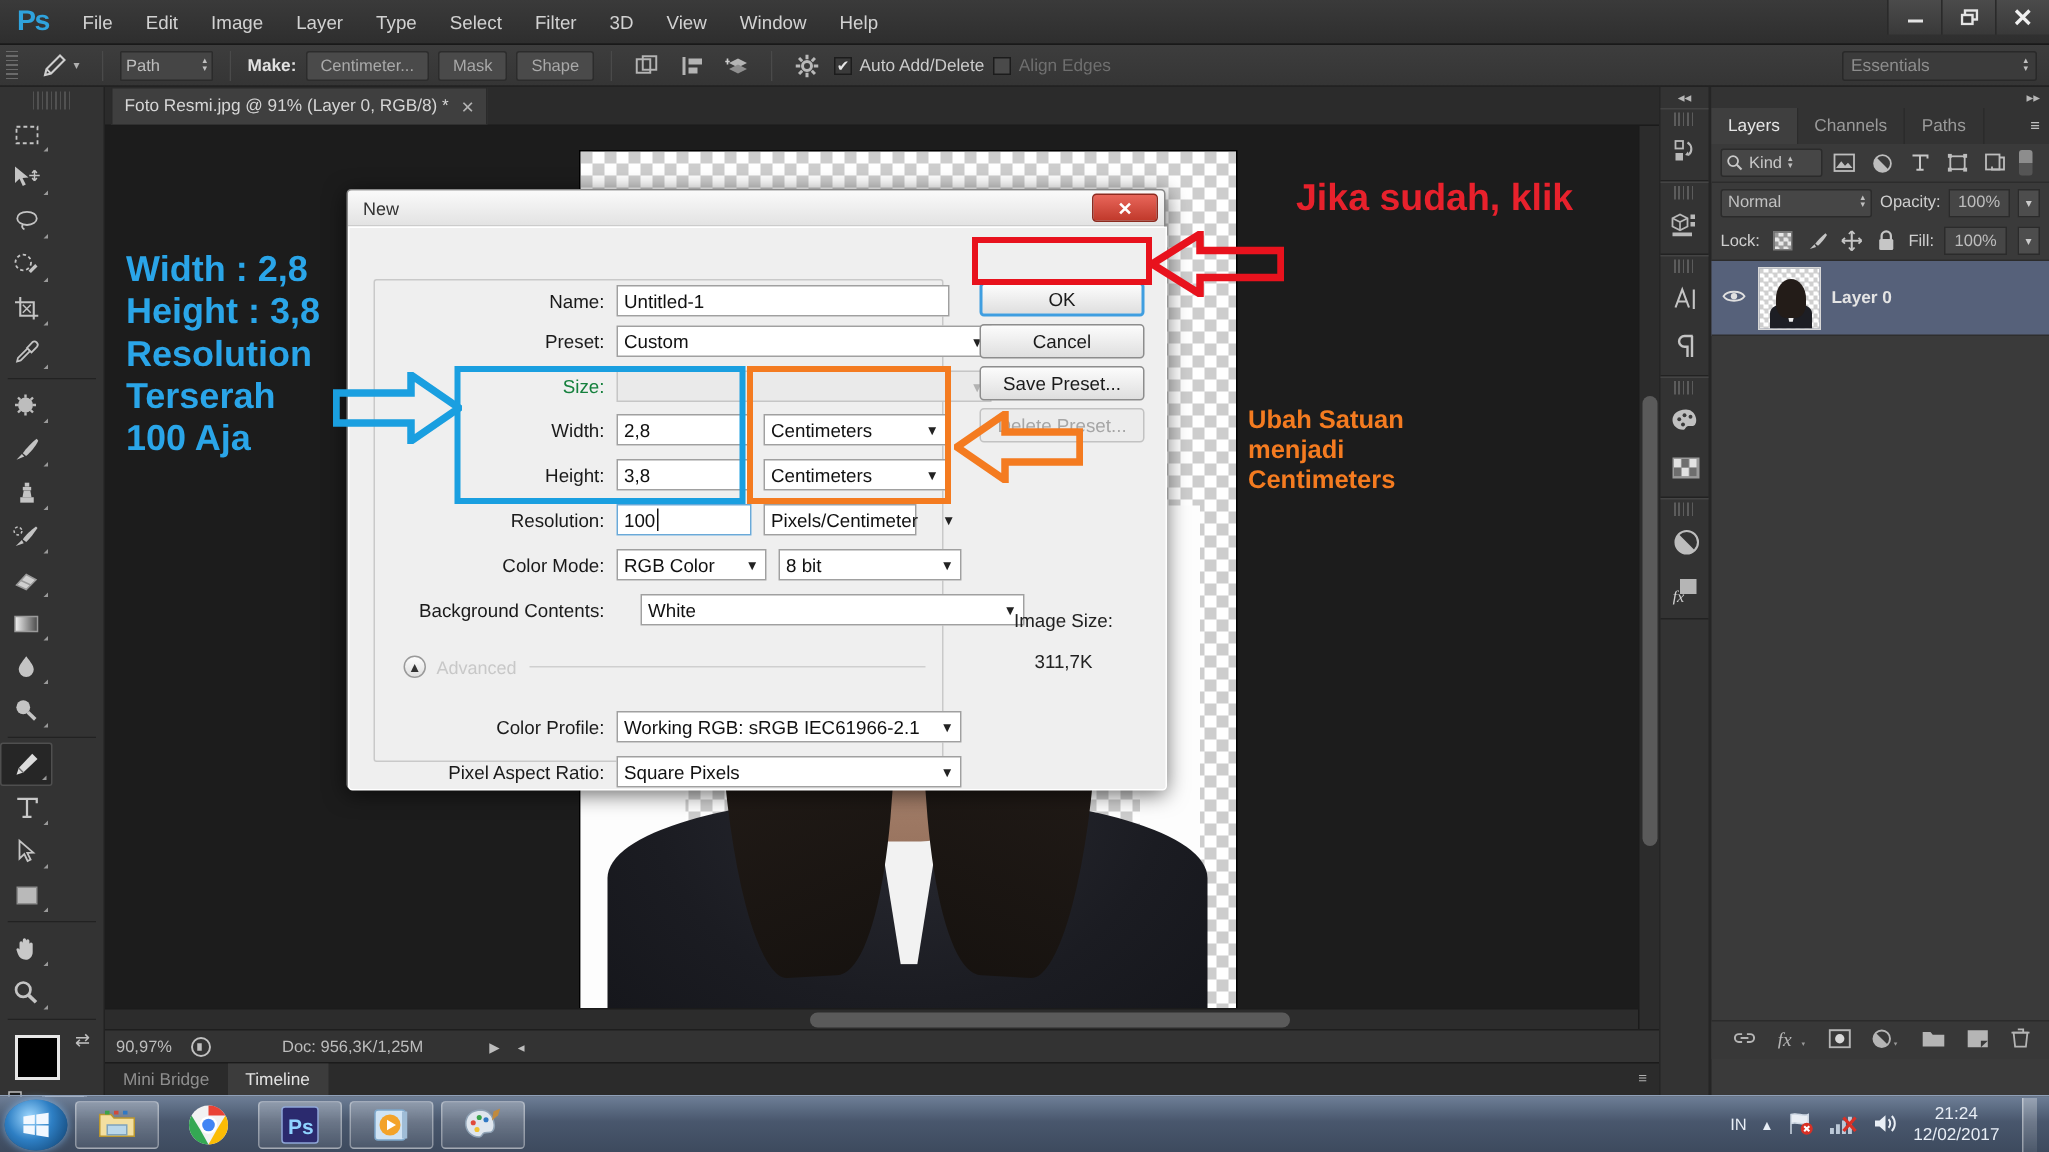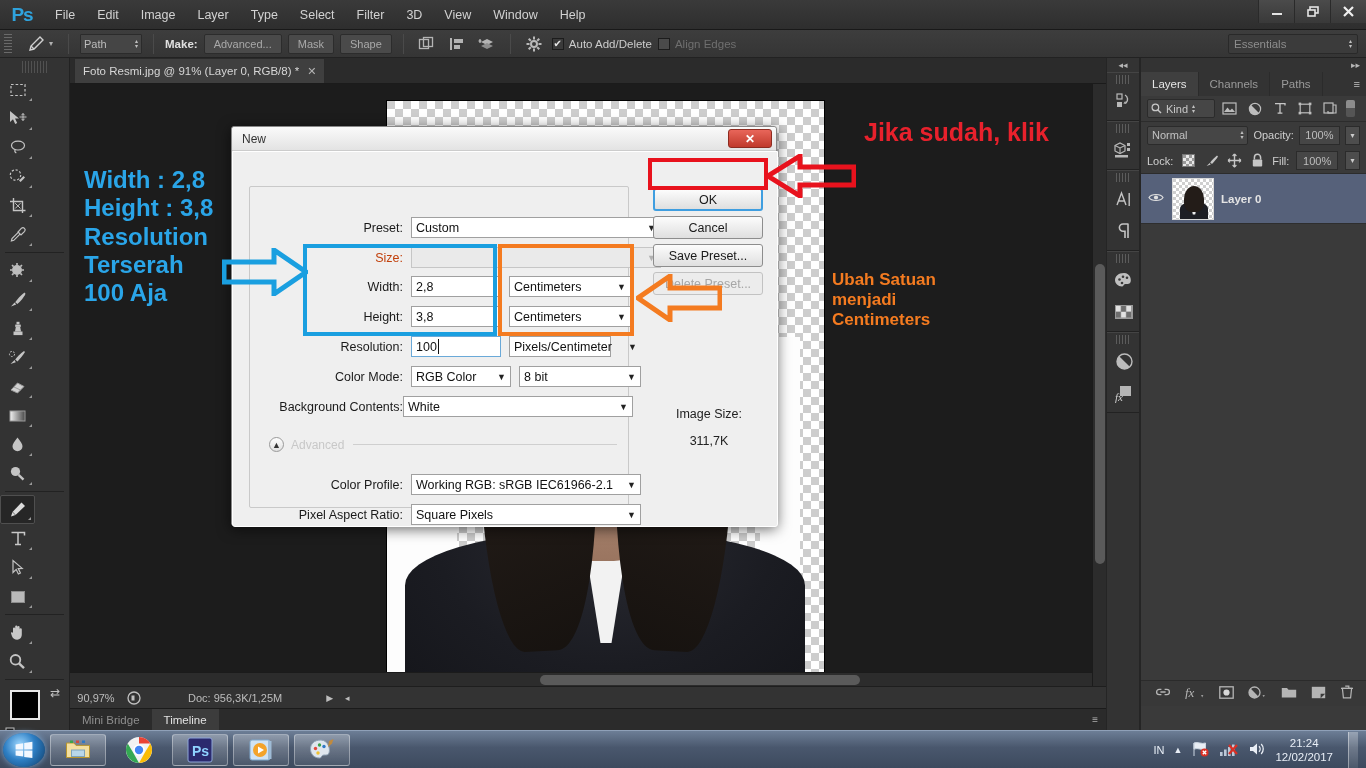--- a/index.html
+++ b/index.html
@@ -278,21 +278,21 @@
   }
   .dlg-close{
     position:absolute; right:4px; top:2px; width:44px; height:19px; border-radius:3px;
     background:linear-gradient(#e8665a,#c0392b); border:1px solid #8d2b20;
     display:flex; align-items:center; justify-content:center; color:#fff; font-size:12px; font-weight:bold;
   }
   .dlg-body{ position:absolute; left:0; top:24px; width:546px; height:376px; background:#efefef;
              border:1px solid #fff; border-radius:0 0 3px 3px; }
   .row{ position:absolute; display:flex; align-items:center; }
   .rlabel{ text-align:right; color:#1a1a1a; font-size:12.5px; }
-  .rlabel.dim{ color:#c2410c; }
+  .rlabel.dim{ color:#15803d; }
   .tfield{
     background:#fff; border:1px solid #a0a0a0; height:21px;
     display:flex; align-items:center; padding:0 4px; font-size:12.5px; color:#111;
   }
   .tfield.focus{ border-color:#6aa9d8; }
   .combo{
     background:#fff; border:1px solid #a0a0a0; height:21px;
     display:flex; align-items:center; justify-content:space-between;
     padding:0 4px; font-size:12.5px; color:#111;
   }
@@ -409,21 +409,21 @@
     <div class="ob-sep"></div>
     <div class="ob-select">
       <span>Path</span>
       <span class="stepper">
           <span>▴</span>
           <span>▾</span>
         </span>
     </div>
     <div class="ob-sep"></div>
     <div class="ob-label">Make:</div>
-    <div class="ob-btn">Advanced...</div>
+    <div class="ob-btn">Centimeter...</div>
     <div class="ob-btn">Mask</div>
     <div class="ob-btn">Shape</div>
     <div class="ob-sep"></div>
     <div class="ob-icon">
       <svg width="17" height="16" viewBox="0 0 17 16">
         <rect x="1.5" y="3.5" width="9" height="9" fill="none" stroke="#b4b4b4" stroke-width="1.3"></rect>
         <rect x="5.5" y="1.5" width="9" height="9" fill="none" stroke="#b4b4b4" stroke-width="1.3"></rect>
       </svg>
     </div>
     <div class="ob-icon">
@@ -915,20 +915,24 @@
 
   <div class="dialog">
     <div class="dlg-title">
       <span>New</span>
       <div class="dlg-close">✕</div>
     </div>
     <div class="dlg-body">
 
       <div class="groupbox"></div>
 
+      <div class="row" style="left:120px; top:38px;">
+        <span class="rlabel" style="width:50px;">Name:</span>
+        <div class="tfield" style="width:222px; margin-left:8px;">Untitled-1</div>
+      </div>
 
       <div class="row" style="left:67px; top:65px;">
         <span class="rlabel" style="width:103px;">Preset:</span>
         <div class="combo" style="width:250px; margin-left:8px;">
           <span>Custom</span>
           <span class="ar">▼</span>
         </div>
       </div>
 
       <div class="row" style="left:67px; top:95px;">
@@ -976,21 +980,21 @@
           <span class="ar">▼</span>
         </div>
         <div class="combo" style="width:122px; margin-left:8px;">
           <span>8 bit</span>
           <span class="ar">▼</span>
         </div>
       </div>
 
       <div class="row" style="left:31px; top:244px;">
         <span class="rlabel" style="width:139px;">Background Contents:</span>
-        <div class="combo" style="width:230px; margin-left:0;gap:14px;">
+        <div class="combo" style="width:256px; margin-left:24px;gap:14px;">
           <span>White</span>
           <span class="ar">▼</span>
         </div>
       </div>
 
       <div class="adv-toggle">
         <span class="adv-circle">▲</span>
         <span>Advanced</span>
       </div>
       <div class="adv-line"></div>

